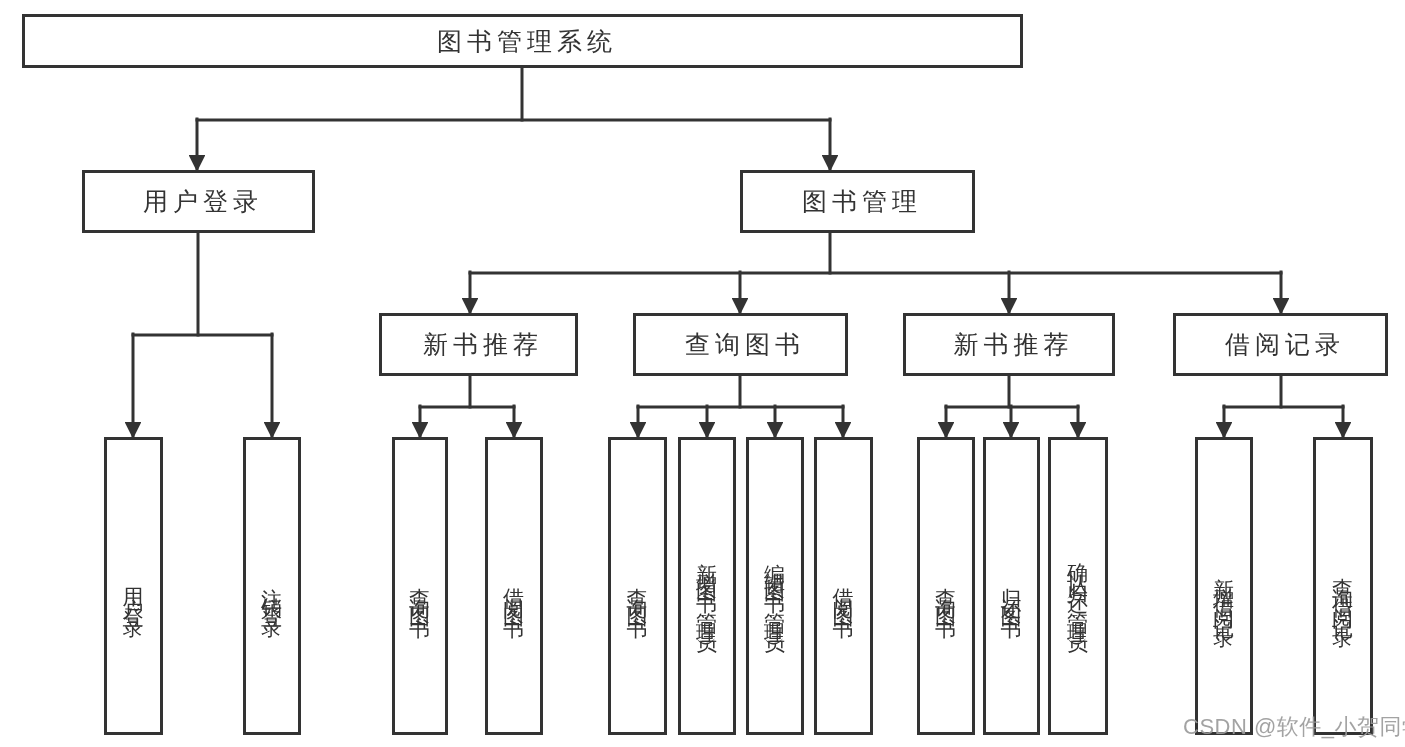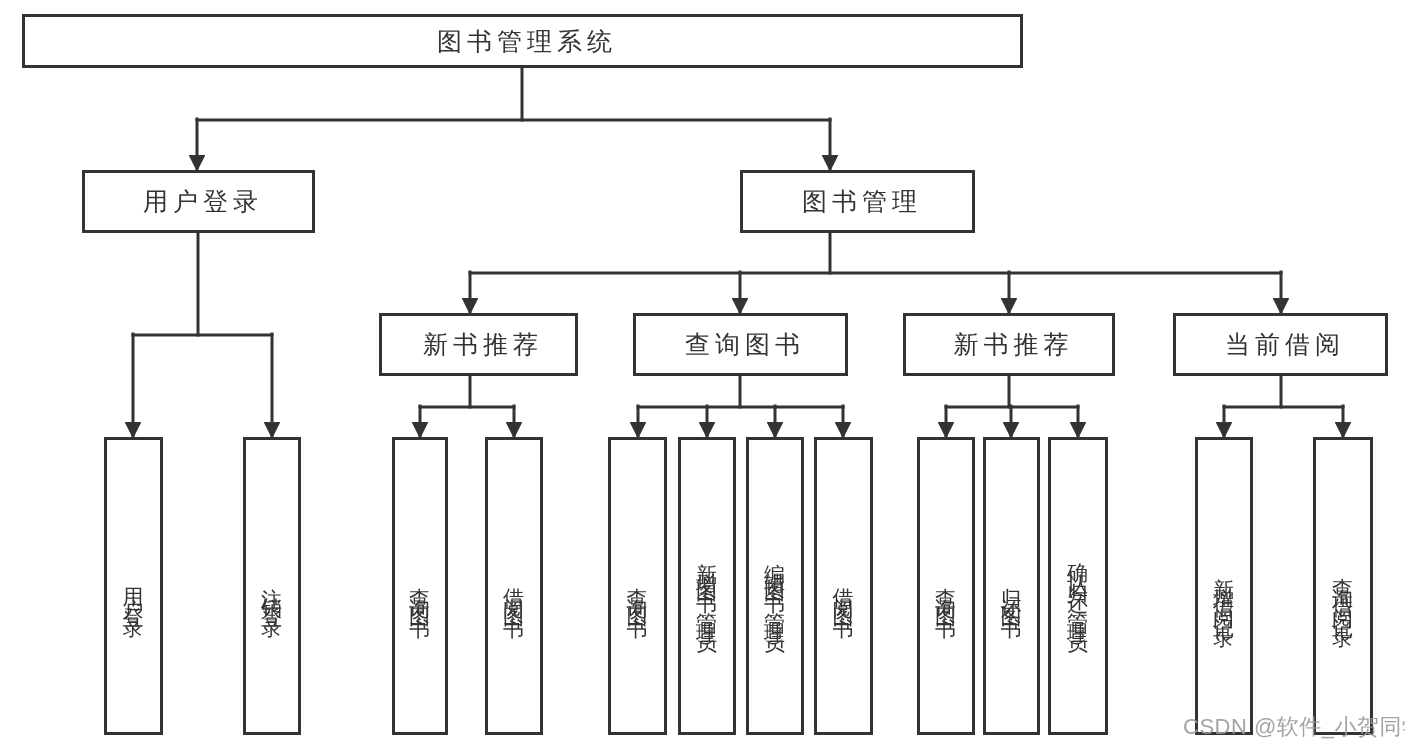--- a/index.html
+++ b/index.html
@@ -113,21 +113,21 @@
   </svg>
 
   <div class="node hbox" style="left:22px;top:14px;width:1001px;height:54px">图书管理系统</div>
 
   <div class="node hbox" style="left:82px;top:170px;width:233px;height:63px">用户登录</div>
   <div class="node hbox" style="left:740px;top:170px;width:235px;height:63px">图书管理</div>
 
   <div class="node hbox" style="left:379px;top:313px;width:199px;height:63px">新书推荐</div>
   <div class="node hbox" style="left:633px;top:313px;width:215px;height:63px">查询图书</div>
   <div class="node hbox" style="left:903px;top:313px;width:212px;height:63px">新书推荐</div>
-  <div class="node hbox" style="left:1173px;top:313px;width:215px;height:63px">当前借阅</div>
+  <div class="node hbox" style="left:1173px;top:313px;width:215px;height:63px">借阅记录</div>
 
   <div class="node vbox" style="left:104px;width:59px">用户登录</div>
   <div class="node vbox" style="left:243px;width:58px">注销登录</div>
 
   <div class="node vbox" style="left:392px;width:56px">查询图书</div>
   <div class="node vbox" style="left:485px;width:58px">借阅图书</div>
 
   <div class="node vbox" style="left:608px;width:59px">查询图书</div>
   <div class="node vbox" style="left:678px;width:58px">新增图书（管理员）</div>
   <div class="node vbox" style="left:746px;width:58px">编辑图书（管理员）</div>

